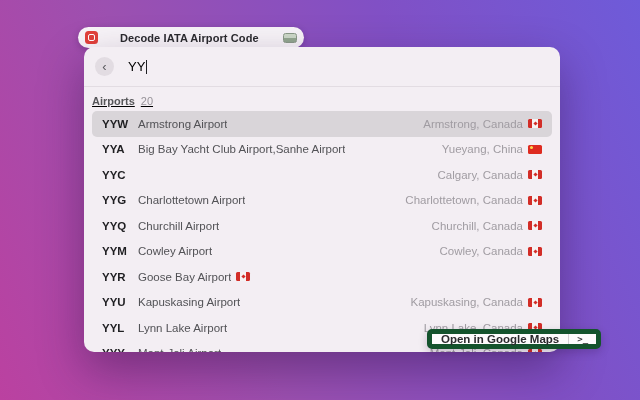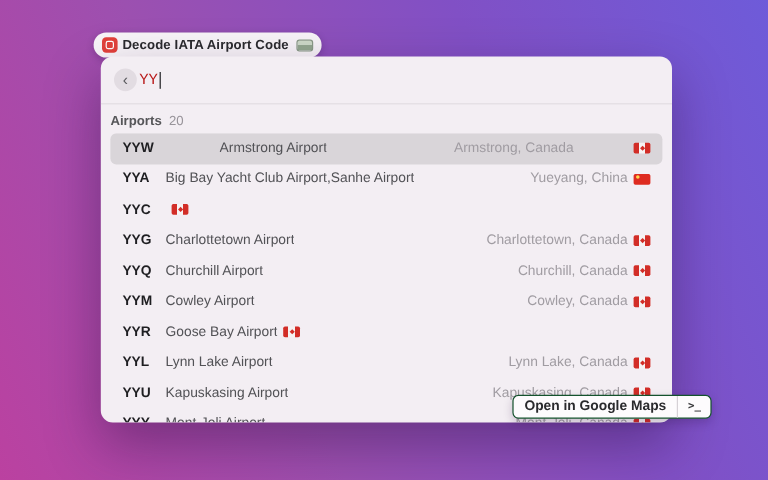--- a/index.html
+++ b/index.html
@@ -7,21 +7,21 @@
   body {
     font-family:"Liberation Sans","DejaVu Sans",sans-serif;
     background:linear-gradient(65deg,#bb41a0 0%,#9c50b0 35%,#8150c5 68%,#6e5bd9 100%);
     position:relative;
   }
 
   
   .badge {
     position:absolute; left:78px; top:27px; height:21px;
     background:#f8f4f8; border-radius:11px;
-    display:flex; align-items:center; gap:4px; padding:0 7px;
+    display:flex; align-items:center; gap:22px; padding:0 7px;
     box-shadow:0 2px 6px rgba(40,10,60,.25);
   }
   .badge-label { font-size:11px; font-weight:700; color:#2b2b2e; letter-spacing:.1px; }
   .ext-icon {
     width:13px; height:13px; background:#e2403a; border-radius:3.5px;
     display:flex; align-items:center; justify-content:center;
   }
   .ext-icon::after { content:""; width:5px; height:5px; border:1.5px solid #fff; border-radius:2px; }
   .printer-icon {
     width:14px; height:10px; border-radius:2.5px;
@@ -36,47 +36,47 @@
     box-shadow:0 18px 45px rgba(35,8,55,.38);
     display:flex; flex-direction:column;
   }
   .searchbar { height:39px; flex:0 0 39px; display:flex; align-items:center; padding:0 11px; }
   .back-btn {
     width:19px; height:19px; border-radius:50%; background:#e2dce2;
     display:flex; align-items:center; justify-content:center;
     color:#5a5a5e; font-size:13px; line-height:1; cursor:pointer; user-select:none;
     padding-bottom:1px;
   }
-  .search-text { margin-left:2px; font-size:13px; color:#b91c1c; display:flex; align-items:center;font-family:Liberation Mono, monospace; }
+  .search-text { margin-left:14px; font-size:13px; color:#000000; display:flex; align-items:center; }
   .caret { display:inline-block; width:1px; height:14px; background:#1f1f22; margin-left:1px; }
   .divider { height:1px; background:#e2dce2; flex:0 0 1px; }
 
-  .section-header { display:flex; align-items:flex-start; padding:8px 8px 4px 8px; }
+  .section-header { display:flex; align-items:flex-start; padding:8px 8px 4px 8px;text-decoration:underline; }
   .section-title { font-size:11px; font-weight:700; color:#565659; }
   .section-count { font-size:11px; color:#98949a; margin-left:6px; }
 
   .list { flex:1; overflow:hidden; }
   .row {
     height:25.5px; margin:0 8px; border-radius:5px;
     display:flex; align-items:center; padding:0 10px; cursor:default;
   }
-  .row.selected { background:#d9d5d9;gap:45px; }
+  .row.selected { background:#d9d5d9; }
   .code { width:36px; font-size:11.5px; font-weight:700; color:#1e1e21; flex:0 0 36px; }
   .name { font-size:11.5px; color:#525256; white-space:nowrap; overflow:hidden; }
   .loc  { margin-left:auto; font-size:11.5px; color:#a09ca2; white-space:nowrap;text-align:right; }
   .flag { width:14px; height:9px; border-radius:1.5px; margin-left:5px; position:relative; flex:0 0 14px; }
   .flag-CA { background:linear-gradient(to right,#d22d27 0 30%,#f6f3f3 30% 70%,#d22d27 70%); }
   .flag-CA::after { content:""; position:absolute; left:5.5px; top:3px; width:3px; height:3px; background:#d22d27; transform:rotate(45deg); }
   .flag-CN { background:#de2b20; }
   .flag-CN::after { content:""; position:absolute; left:2px; top:1.5px; width:3px; height:3px; background:#ffd84d; border-radius:50%; }
 
   
   .tooltip {
     position:absolute; left:427px; top:329px; height:20px; z-index:5;
-    background:#fdfbfd; border:1px solid #14532d; border-radius:5px;
+    background:#fdfbfd; border:5px solid #14532d; border-radius:5px;
     display:flex; align-items:center;
     box-shadow:0 3px 8px rgba(40,10,60,.22); cursor:pointer;
   }
   .tooltip-label { padding:0 9px; font-size:11.5px; font-weight:700; color:#2a2a2d; white-space:nowrap; }
   .tooltip-sep { width:1px; height:100%; background:#d6d1d6; }
   .shortcut {
     width:27px; height:100%; display:flex; align-items:center; justify-content:center;
     font-family:"DejaVu Sans Mono","Liberation Mono",monospace;
     font-size:9px; font-weight:700; color:#39393c;
   }
@@ -111,20 +111,21 @@
     <span class="flag flag-CA"></span>
   </div>
       <div class="row">
     <span class="code">YYA</span>
     <span class="name">Big Bay Yacht Club Airport,Sanhe Airport</span>
     <span class="loc">Yueyang, China</span>
     <span class="flag flag-CN"></span>
   </div>
       <div class="row">
     <span class="code">YYC</span>
+    <span class="loc">Calgary, Canada</span>
     <span class="flag flag-CA"></span>
   </div>
       <div class="row">
     <span class="code">YYG</span>
     <span class="name">Charlottetown Airport</span>
     <span class="loc">Charlottetown, Canada</span>
     <span class="flag flag-CA"></span>
   </div>
       <div class="row">
     <span class="code">YYQ</span>
@@ -137,29 +138,29 @@
     <span class="name">Cowley Airport</span>
     <span class="loc">Cowley, Canada</span>
     <span class="flag flag-CA"></span>
   </div>
       <div class="row">
     <span class="code">YYR</span>
     <span class="name">Goose Bay Airport</span>
     <span class="flag flag-CA"></span>
   </div>
       <div class="row">
+    <span class="code">YYU</span>
+    <span class="name">Kapuskasing Airport</span>
+    <span class="loc">Kapuskasing, Canada</span>
+    <span class="flag flag-CA"></span>
+  </div>
+      <div class="row">
     <span class="code">YYL</span>
     <span class="name">Lynn Lake Airport</span>
     <span class="loc">Lynn Lake, Canada</span>
-    <span class="flag flag-CA"></span>
-  </div>
-      <div class="row">
-    <span class="code">YYU</span>
-    <span class="name">Kapuskasing Airport</span>
-    <span class="loc">Kapuskasing, Canada</span>
     <span class="flag flag-CA"></span>
   </div>
       <div class="row">
     <span class="code">YYY</span>
     <span class="name">Mont-Joli Airport</span>
     <span class="loc">Mont-Joli, Canada</span>
     <span class="flag flag-CA"></span>
   </div>
     </div>
 </div>

